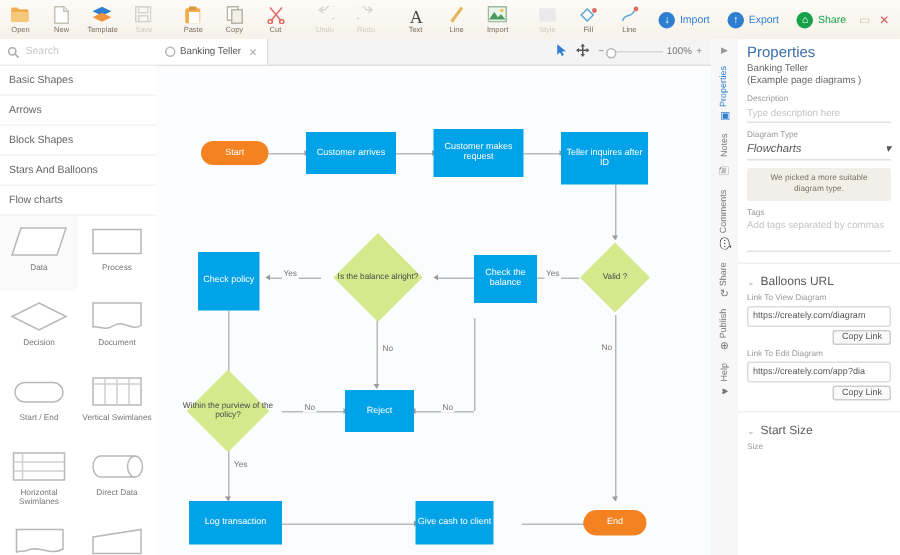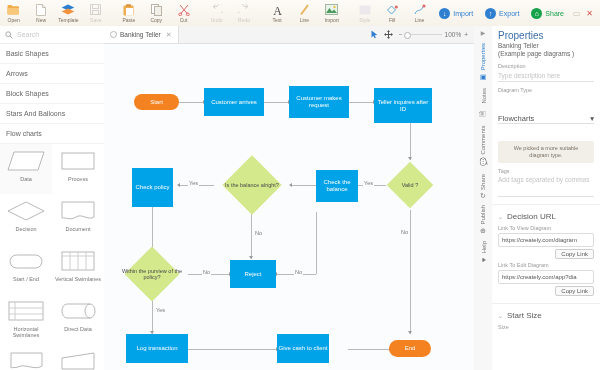--- a/index.html
+++ b/index.html
@@ -102,22 +102,22 @@
   .vico{transform:rotate(90deg);font-size:7px;}
 
   
   .props{position:absolute;left:492px;top:26px;width:108px;height:344px;background:#fff;
          overflow:hidden;}
   .p-title{font-size:10px;color:#3d6ea8;padding:4px 6px 1px;}
   .p-sub{font-size:6.5px;color:#666;padding:0 6px;line-height:8px;}
   .p-lbl{font-size:5.5px;color:#9a9a9a;padding:5px 6px 1px;}
   .p-input{margin:0 6px;height:11px;border-bottom:1px solid #e0e0e0;display:flex;
            align-items:center;font-size:6.5px;color:#c4c4c4;}
-  .p-select{margin:17px 6px;height:12px;border-bottom:1px solid #e0e0e0;display:flex;
-            align-items:flex-end;justify-content:space-between;font-size:7.5px;color:#555;}
+  .p-select{margin:0 6px;height:12px;border-bottom:1px solid #e0e0e0;display:flex;
+            align-items:flex-start;justify-content:space-between;font-size:7.5px;color:#555;font-style:italic;}
   .p-note{margin:5px 6px 0;background:#f2efe9;border-radius:2px;padding:4px 5px;
           font-size:5.5px;color:#7a7266;line-height:7px;text-align:center;}
   .p-ta{margin:0 6px;min-height:20px;border-bottom:1px solid #e0e0e0;font-size:6.5px;
         color:#c4c4c4;line-height:8px;padding-top:1px;}
   .p-sect{display:flex;align-items:center;gap:4px;font-size:8px;color:#5a5a5a;
           padding:7px 6px 4px;border-top:1px solid #efefef;margin-top:7px;cursor:pointer;}
   .p-sect .cv{font-size:6px;color:#a5a5a5;}
   .p-urlbox{margin:1px 6px 0;height:12px;border:1px solid #dcdcdc;border-radius:2px;
             display:flex;align-items:center;padding:0 3px;font-size:6px;color:#555;
             overflow:hidden;white-space:nowrap;}
@@ -564,21 +564,21 @@
 
     <div class="p-note">We picked a more suitable diagram type.</div>
 
     <div class="p-lbl">Tags</div>
     <div class="p-ta">
       <span>Add tags separated by commas</span>
     </div>
 
     <div class="p-sect">
       <span class="cv">⌄</span>
-      <span>Decision URL</span>
+      <span>Balloons URL</span>
     </div>
 
     <div class="p-lbl" style="padding-top:0">Link To View Diagram</div>
     <div class="p-urlbox">https://creately.com/diagram</div>
     <div class="p-copy">
       <span class="p-copybtn">Copy Link</span>
     </div>
 
     <div class="p-lbl" style="padding-top:3px">Link To Edit Diagram</div>
     <div class="p-urlbox">https://creately.com/app?dia</div>

